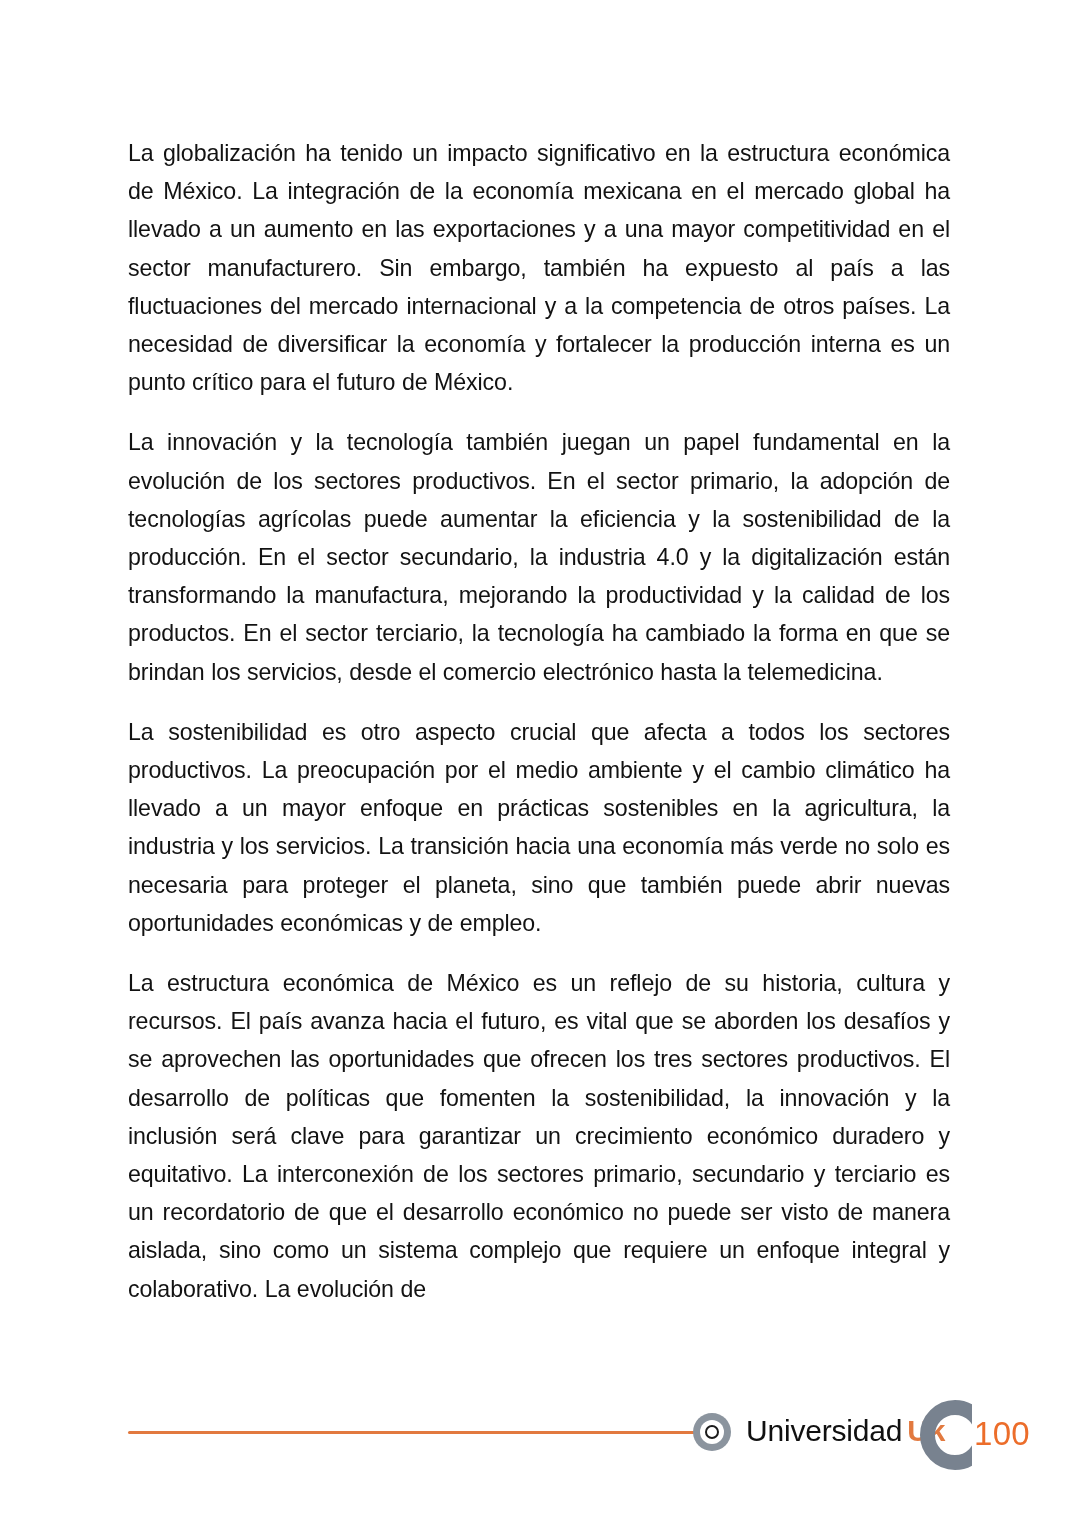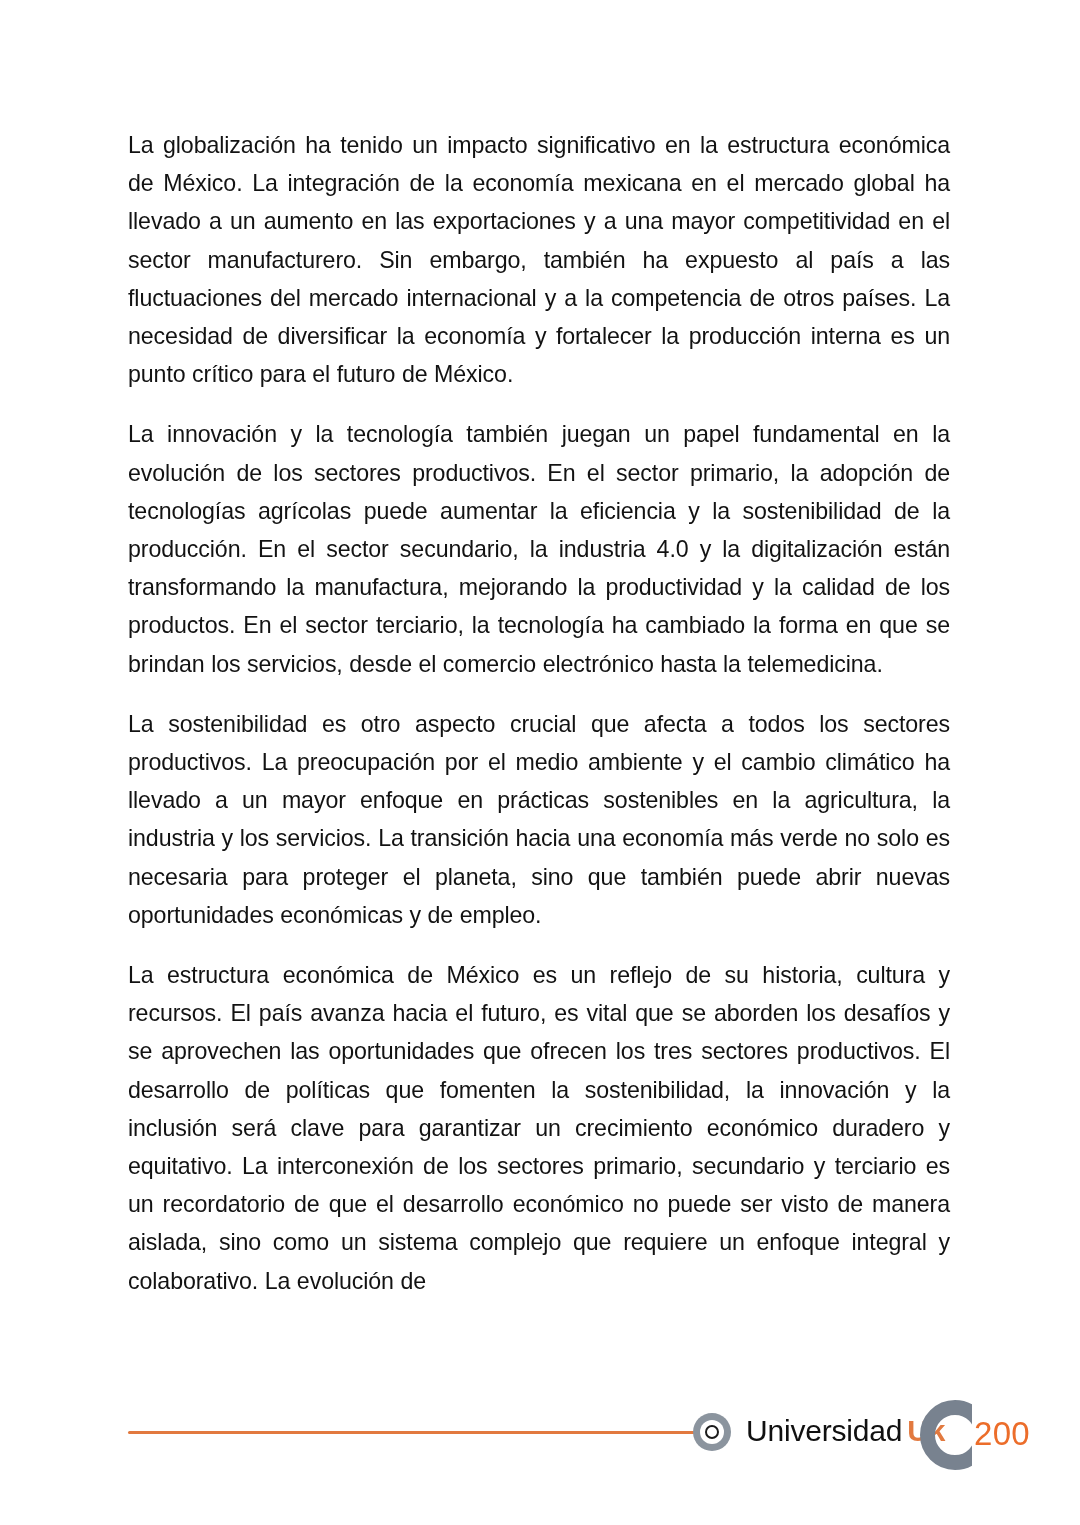--- a/index.html
+++ b/index.html
@@ -18,21 +18,21 @@
     height: 1525px;
     background: #ffffff;
     overflow: hidden;
     box-sizing: border-box;
   }
 
   
   .content {
     position: absolute;
     left: 128px;
-    top: 126px;
+    top: 134px;
     width: 822px;
   }
   .para {
     margin: 0 0 22px 0;
     font-size: 23.2px;
     line-height: 38.2px;
     letter-spacing: -0.1px;
     text-align: justify;
     text-justify: inter-word;
     color: #121212;
@@ -175,18 +175,18 @@
     </div>
 
     <div class="brand">
       <span class="brand-main">Universidad</span><span class="brand-accent">Uk</span>
     </div>
 
     <div class="page-badge">
       <div class="arc">
         <div class="arc-shape"></div>
       </div>
-      <div class="page-number">200</div>
+      <div class="page-number">100</div>
     </div>
 
   </div>
 
 </div>
 
 </body></html>

